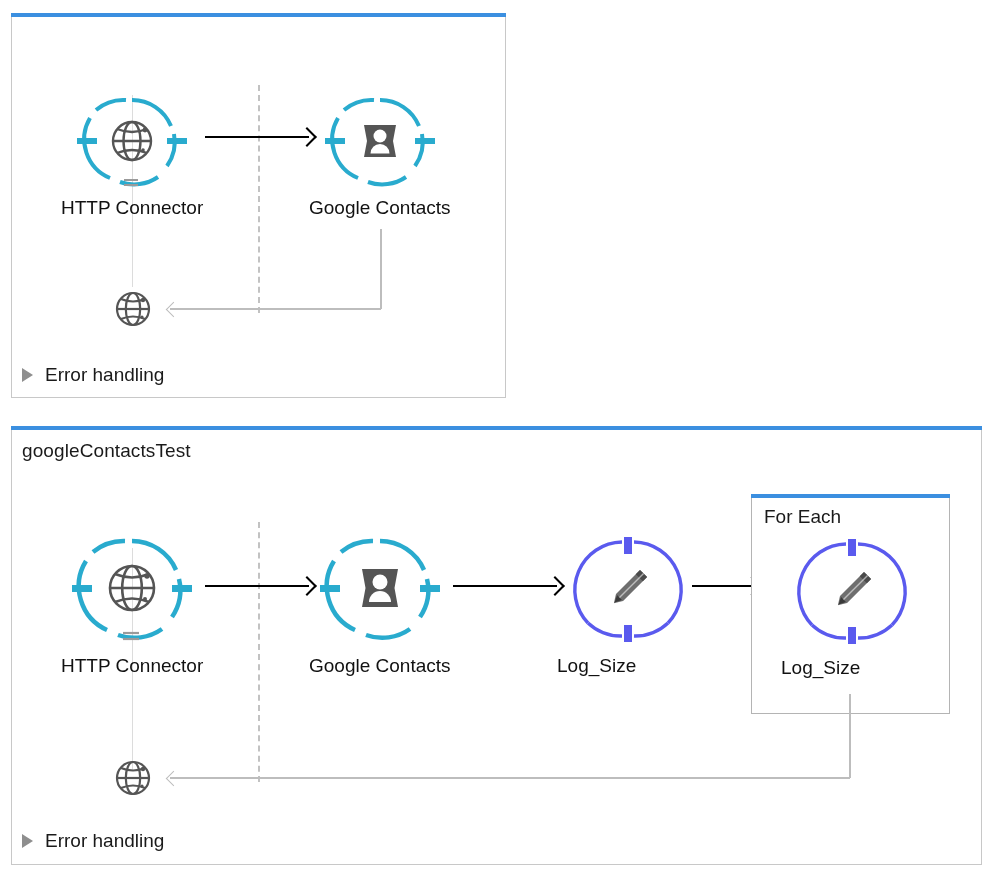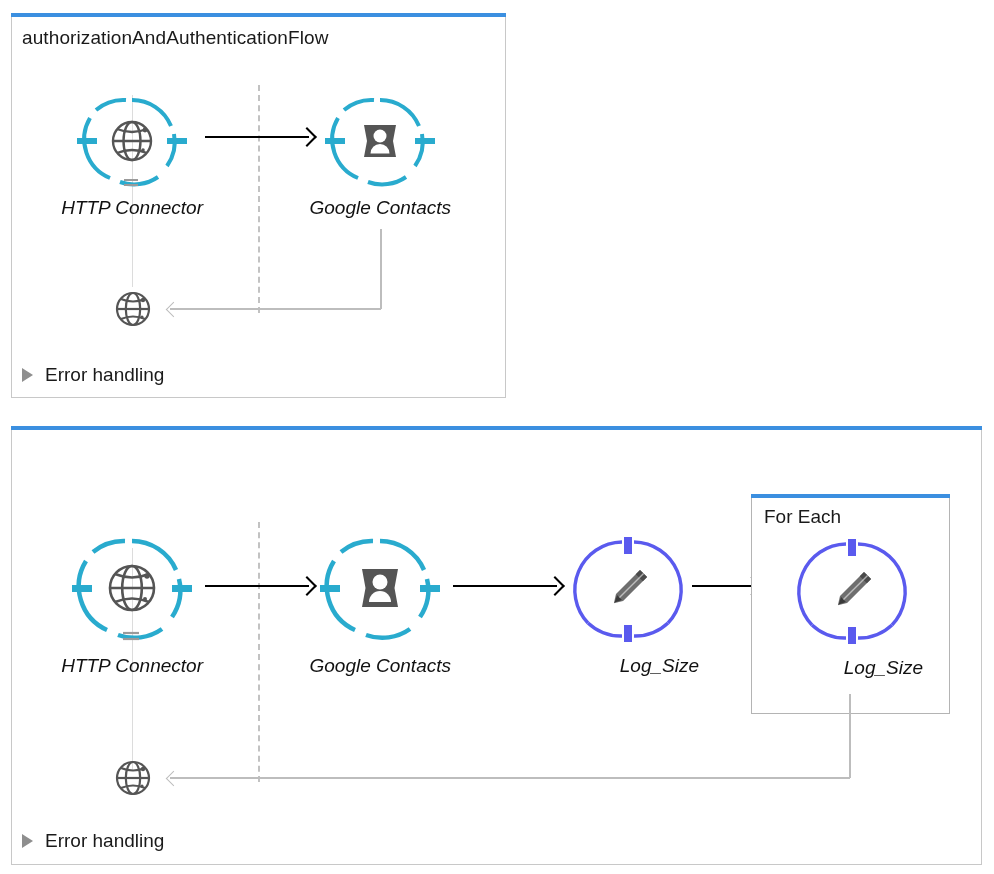--- a/index.html
+++ b/index.html
@@ -51,22 +51,21 @@
   .tri-right {
     width: 0; height: 0;
     border-left: 11px solid #8e8e8e;
     border-top: 7px solid transparent;
     border-bottom: 7px solid transparent;
   }
 
   
   .node {
     position: absolute;
-    text-align: right;
-    font-style: italic;
+    text-align: left;
   }
   .node-label {
     font-size: 19px;
     color: #111111;
     white-space: nowrap;
     margin-top: 6px;
     line-height: 1.1;
   }
   .node-icon-wrap {
     position: relative;
@@ -131,21 +130,20 @@
     white-space: nowrap;
   }
 </style>
 </head>
 <body>
 
 <div id="canvas">
 
   <div class="flow-panel" style="left:11px; top:17px; width:495px; height:381px;">
     <div class="flow-topbar"></div>
-    <div class="flow-title">authorizationAndAuthenticationFlow</div>
 
     <div class="thin-v" style="left:120px; top:78px; height:192px;"></div>
 
     <div class="dashed-sep" style="left:246px; top:68px; height:228px;"></div>
 
     <div class="node" style="left:49px; top:75px; width:142px;">
       <div class="node-icon-wrap" style="width:120px;height:100px;">
         <svg width="120" height="100" viewBox="0 0 120 100">
 
           <g fill="none" stroke="#29abce" stroke-width="4" stroke-linecap="butt">
@@ -223,20 +221,21 @@
     </div>
 
     <div class="error-handling" style="left:10px; top:347px;">
       <span class="tri-right"></span>
       <span>Error handling</span>
     </div>
   </div>
 
   <div class="flow-panel" style="left:11px; top:430px; width:971px; height:435px;">
     <div class="flow-topbar"></div>
+    <div class="flow-title">googleContactsTest</div>
 
     <div class="thin-v" style="left:120px; top:118px; height:222px;"></div>
 
     <div class="dashed-sep" style="left:246px; top:92px; height:260px;"></div>
 
     <div class="node" style="left:49px; top:105px; width:142px;">
       <div class="node-icon-wrap" style="width:120px;height:115px;">
         <svg width="120" height="115" viewBox="0 0 120 115">
           <g fill="none" stroke="#29abce" stroke-width="4.5" stroke-linecap="butt">
             <path d="M 60,6 A 48,48 0 0 1 104,35"></path>

